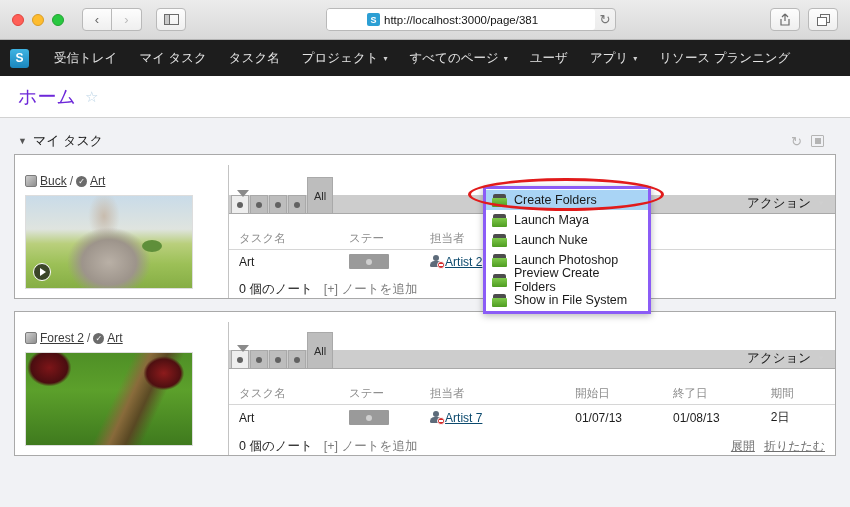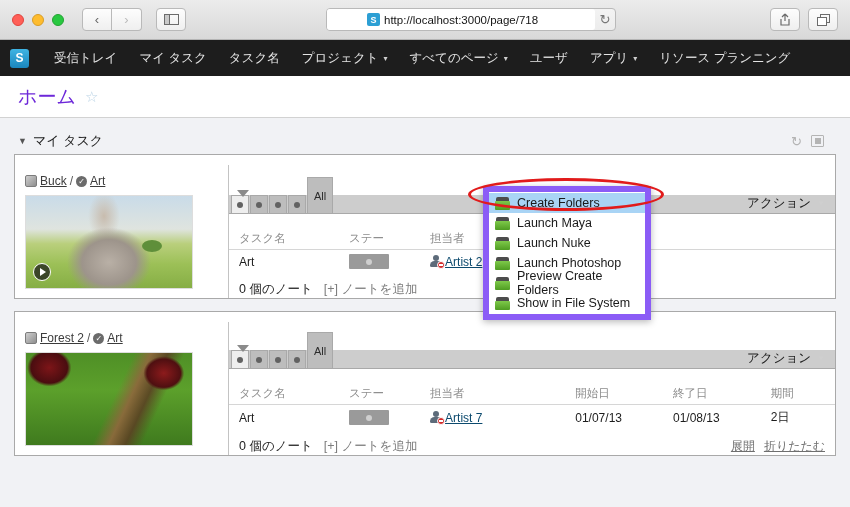--- a/index.html
+++ b/index.html
@@ -248,21 +248,21 @@
     padding: 8px 10px 0 10px; font-size: 12.5px; color: #1c1c1c;
   }
   .add-note { color: #7d7d7d; margin-left: 11px; }
   .notes-right { margin-left: auto; display: flex; gap: 9px; font-size: 12px; }
   .notes-right a { color: #6f6f6f; text-decoration: underline; }
 
   
   .popup {
     position: absolute; left: 483px; top: 186px;
     width: 168px; background: #fff;
-    border: 6px solid #8b5cf6;
+    border: 3px solid #8b5cf6;
     box-shadow: 0 2px 7px rgba(0,0,0,.28);
     padding: 1px 0; z-index: 40;
   }
   .menu-item {
     height: 20px; display: flex; align-items: center; gap: 7px;
     padding: 0 6px; font-size: 12.5px; color: #1a1a1a;
   }
   .menu-item.selected { background: #a9d4f5; }
   .app-ico { width: 15px; height: 13px; position: relative; flex: 0 0 auto; }
   .app-ico .lid {
@@ -303,21 +303,21 @@
     <svg width="15" height="11" viewBox="0 0 15 11">
       <rect x="0.5" y="0.5" width="14" height="10" fill="none" stroke="#6b6b6b"></rect>
       <rect x="0.5" y="0.5" width="5" height="10" fill="#c9c9c9" stroke="#6b6b6b"></rect>
     </svg>
   </div>
 
   <div class="urlbar-wrap">
     <div class="urlbar">
       <div class="url-inner">
         <span class="favicon">S</span>
-        <span class="url-text">http://localhost:3000/page/718</span>
+        <span class="url-text">http://localhost:3000/page/381</span>
       </div>
       <span class="reload">↻</span>
     </div>
   </div>
 
   <div class="right-btns">
     <div class="chrome-btn solo" style="margin-left:0">
       <svg width="12" height="13" viewBox="0 0 12 13">
         <path d="M6 1 L3 4 M6 1 L9 4 M6 1 L6 8" fill="none" stroke="#6b6b6b" stroke-width="1.2"></path>
         <path d="M2 6 L2 12 L10 12 L10 6" fill="none" stroke="#6b6b6b" stroke-width="1.2"></path>

